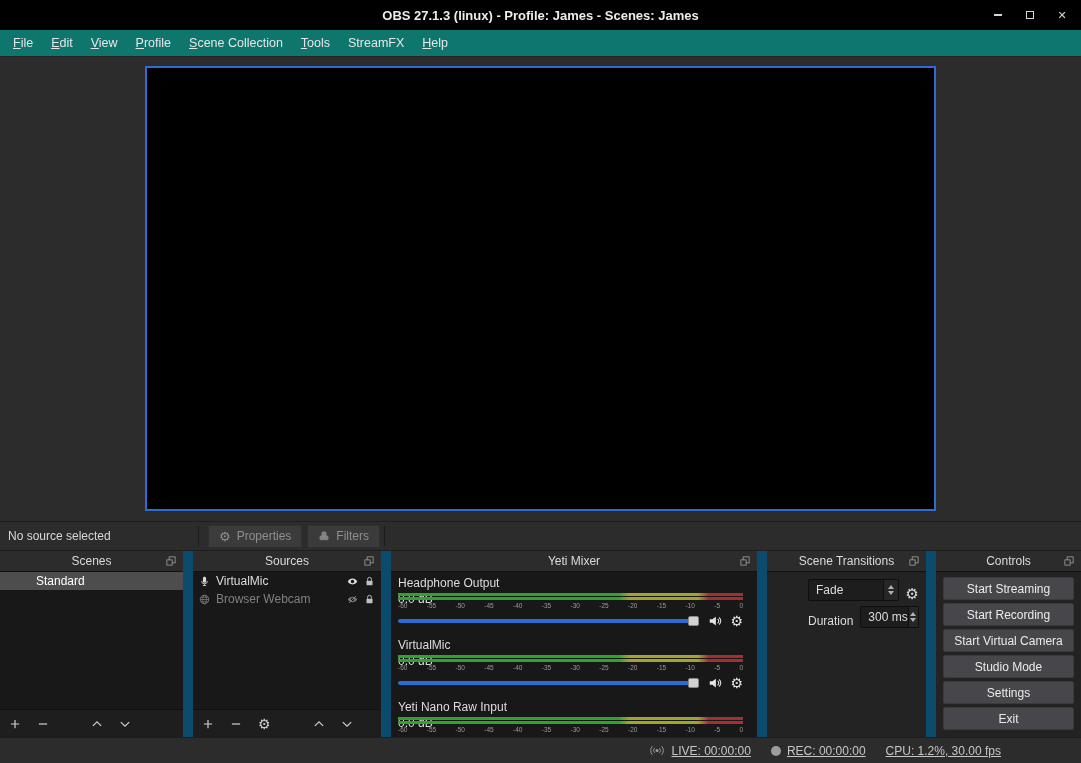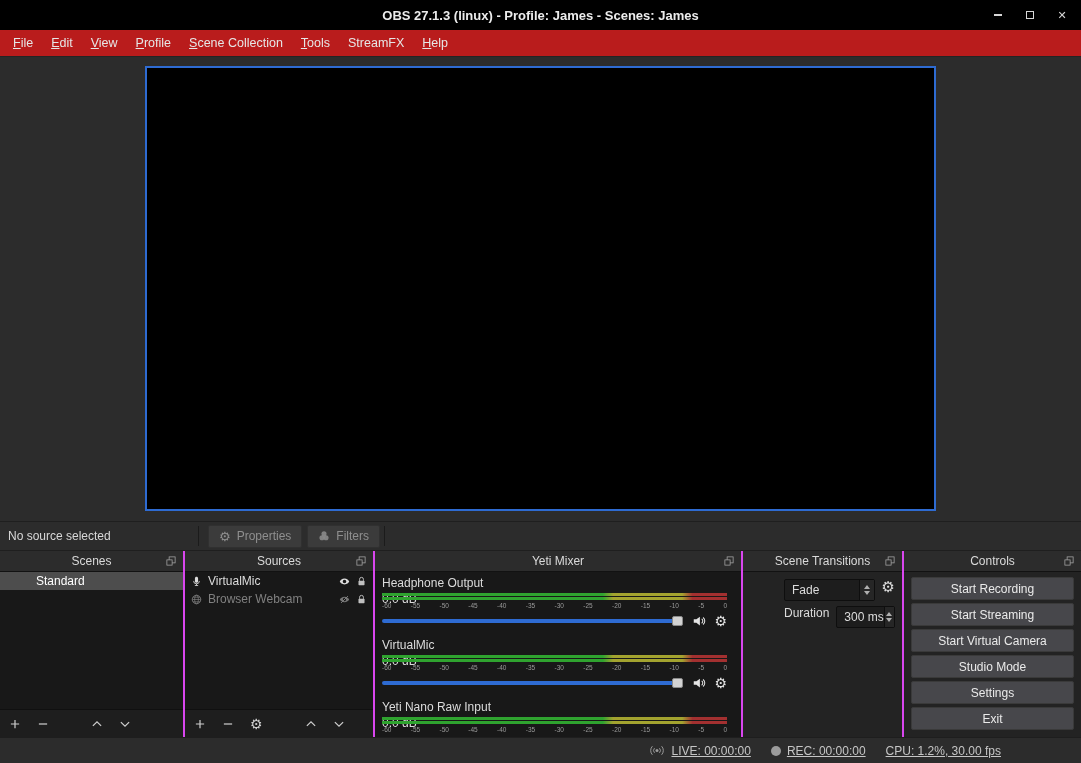--- a/index.html
+++ b/index.html
@@ -10,38 +10,38 @@
   
   .titlebar{height:30px;background:#000000;display:flex;align-items:center;position:relative;flex:0 0 auto;}
   .tb-title{flex:1;text-align:center;font-size:13px;font-weight:bold;color:#ececec;}
   .tb-controls{position:absolute;right:12px;top:0;height:100%;display:flex;align-items:center;gap:18px;}
   .tb-btn{width:14px;height:14px;display:flex;align-items:center;justify-content:center;color:#d6d6d6;cursor:pointer;}
   .min-glyph{width:8px;height:2px;background:#d6d6d6;display:block;}
   .max-glyph{width:8px;height:8px;border:1.5px solid #d6d6d6;display:block;}
   .close-glyph{font-size:11px;line-height:1;}
 
   
-  .menubar{height:27px;background:#b91c1c;display:flex;align-items:stretch;padding-left:4px;border-bottom:1px solid #242424;flex:0 0 auto;}
+  .menubar{height:27px;background:#0f766e;display:flex;align-items:stretch;padding-left:4px;border-bottom:1px solid #242424;flex:0 0 auto;}
   .menu-item{padding:0 9px;font-size:12.5px;line-height:26px;color:#e6e6e6;cursor:default;}
   .menu-item.mnemonic::first-letter{text-decoration:underline;}
 
   
   .preview-area{flex:1 1 auto;background:#2c2c2c;overflow:hidden;}
   .canvas{width:791px;height:445px;margin:9px auto 0;background:#000;border:2px solid var(--accent-blue,#2e6bd2);}
 
   
   .source-toolbar{height:30px;background:#2c2c2c;border-top:1px solid #1f1f1f;border-bottom:1px solid #1f1f1f;display:flex;align-items:center;padding-left:8px;flex:0 0 auto;}
   .st-status{font-size:12px;color:#d8d8d8;width:186px;}
   .st-sep{width:1px;height:20px;background:#1b1b1b;margin:0 4px;}
   .st-btn{display:flex;align-items:center;gap:6px;height:23px;padding:0 10px;margin-left:5px;background:#3b3b3b;border:1px solid #303030;border-radius:2px;color:#8f8f8f;font-size:12px;font-family:inherit;cursor:default;}
   .st-btn .icon svg{width:12px;height:12px;display:block;}
   .st-btn .gear-glyph{font-size:13px;line-height:1;}
 
   
-  .docks{height:186px;background:#d946ef;display:flex;gap:2px;flex:0 0 auto;}
+  .docks{height:186px;background:#0c4a6e;display:flex;gap:10px;flex:0 0 auto;}
   .dock{display:flex;flex-direction:column;background:#181818;min-width:0;}
   .dock-header{height:21px;background:#2c2c2c;border-bottom:1px solid #121212;display:flex;align-items:center;justify-content:center;position:relative;flex:0 0 auto;}
   .dock-title{font-size:12px;color:#dadada;}
   .popout{position:absolute;right:6px;top:4px;color:#a8a8a8;}
   .popout svg{width:12px;height:12px;display:block;}
   .dock-body{flex:1 1 auto;overflow:hidden;}
   .dock-footer{height:28px;border-top:1px solid #101010;display:flex;align-items:center;padding-left:9px;gap:16px;flex:0 0 auto;background:#1e1e1e;}
   .foot-icon{color:#cfcfcf;cursor:pointer;display:block;}
   .foot-icon svg{width:12px;height:12px;display:block;}
   .foot-gear{font-size:14px;line-height:1;color:#cfcfcf;cursor:pointer;}
@@ -68,21 +68,21 @@
   .mx-slider-row{display:flex;align-items:center;height:18px;margin-top:2px;}
   .mx-slider{flex:1;position:relative;height:18px;margin-right:9px;}
   .mx-track{position:absolute;left:0;right:0;top:7px;height:4px;border-radius:2px;background:var(--accent-blue,#2e6bd2);}
   .mx-handle{position:absolute;right:0;top:4px;width:11px;height:10px;background:#d2d2d2;border:1px solid #8a8a8a;border-radius:2px;}
   .mx-speaker{color:#e4e4e4;}
   .mx-speaker svg{width:14px;height:14px;display:block;}
   .mx-gear{font-size:14px;color:#e4e4e4;margin-left:8px;line-height:1;cursor:pointer;}
 
   
   .trans-body{padding:7px 7px 0;background:#232323;}
-  .trans-row{display:flex;align-items:flex-start;margin-bottom:5px;padding-left:34px;}
+  .trans-row{display:flex;align-items:flex-end;margin-bottom:5px;padding-left:34px;}
   .combo,.spinbox{flex:1;height:22px;background:#1d1d1d;border:1px solid #0e0e0e;border-radius:2px;display:flex;align-items:center;min-width:0;}
   .combo-text,.spin-text{flex:1;font-size:12px;color:#dcdcdc;padding-left:7px;white-space:nowrap;}
   .spin{width:15px;align-self:stretch;border-left:1px solid #0e0e0e;display:flex;flex-direction:column;align-items:center;justify-content:center;gap:2px;background:#262626;cursor:pointer;}
   .tri-up{width:0;height:0;border-left:3px solid transparent;border-right:3px solid transparent;border-bottom:4px solid #b0b0b0;}
   .tri-down{width:0;height:0;border-left:3px solid transparent;border-right:3px solid transparent;border-top:4px solid #b0b0b0;}
   .trans-gear{font-size:15px;color:#dcdcdc;margin-left:7px;line-height:1;cursor:pointer;}
   .dur-label{font-size:12px;color:#dcdcdc;margin-right:7px;}
 
   
   .controls-body{padding:5px 7px 0;background:#232323;display:flex;flex-direction:column;gap:3px;}
@@ -432,22 +432,22 @@
       <div class="dock-header">
         <span class="dock-title">Controls</span>
         <span class="popout">
             <svg viewBox="0 0 16 16">
               <rect x="5.5" y="2.5" width="8" height="8" fill="none" stroke="currentColor"></rect>
               <rect x="2.5" y="6.5" width="7" height="7" fill="#2c2c2c" stroke="currentColor"></rect>
             </svg>
           </span>
       </div>
       <div class="dock-body controls-body" id="controls-body">
+          <button class="ctrl-btn">Start Streaming</button>
           <button class="ctrl-btn">Start Recording</button>
-          <button class="ctrl-btn">Start Streaming</button>
           <button class="ctrl-btn">Start Virtual Camera</button>
           <button class="ctrl-btn">Studio Mode</button>
           <button class="ctrl-btn">Settings</button>
           <button class="ctrl-btn">Exit</button>
         </div>
     </div>
 
   </div>
 
   <div class="statusbar">

